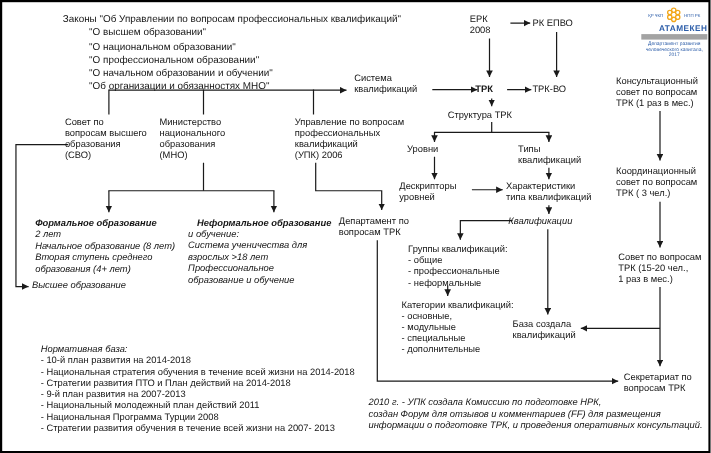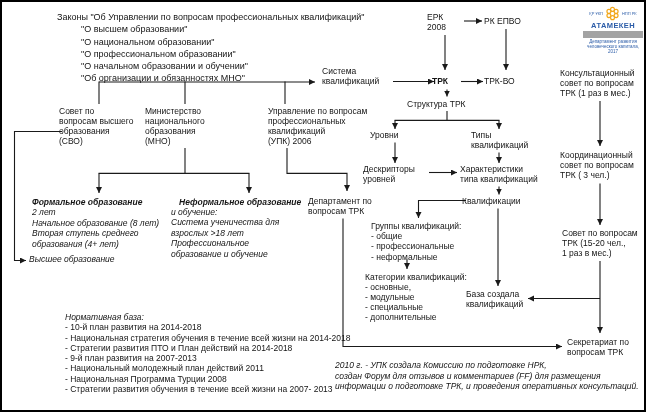--- a/index.html
+++ b/index.html
@@ -8,26 +8,26 @@
     border:2px solid #000;box-sizing:border-box;overflow:hidden;
     font-family:"Liberation Sans", sans-serif;color:#151515;
   }
   svg.wires{position:absolute;left:0;top:0;width:646px;height:412px;}
   .nd{position:absolute;font-size:8.5px;line-height:10.2px;white-space:nowrap;}
   .c{text-align:left;}
   .it{font-style:italic;}
   .bd{font-weight:bold;}
   .laws{font-size:9px;line-height:12.3px;}
   .laws .ind{margin-left:24px;}
-  .norm{line-height:10.3px;margin-left:28px;}
+  .norm{line-height:10.3px;}
   .note2010{line-height:10.5px;}
   .logo{position:absolute;left:581px;top:4px;width:60px;text-align:center;color:#2b5ca8;}
   .logo .row{display:flex;align-items:center;justify-content:center;gap:2px;}
   .logo .tiny{font-size:4px;line-height:4px;}
-  .logo .name{font-size:7.5px;font-weight:bold;letter-spacing:.4px;line-height:8px;border-bottom:7px solid #a3a3a3;padding-bottom:1px;margin-top:1px;}
+  .logo .name{font-size:7.5px;font-weight:bold;letter-spacing:.4px;line-height:8px;border-bottom:5px solid #a3a3a3;padding-bottom:1px;margin-top:1px;text-align:right;}
   .logo .sub{font-size:4.5px;line-height:5px;margin-top:1px;}
 </style>
 </head>
 <body>
 
 <div class="stage">
 
   <svg class="wires" viewBox="0 0 646 412">
     <defs>
       <marker id="ah" markerWidth="8" markerHeight="8" refX="6" refY="3" orient="auto" markerUnits="userSpaceOnUse">
@@ -136,21 +136,21 @@
     <div>квалификаций</div>
   </div>
   <div class="nd c" style="left:361px;top:162px;width:70px;">
     <div>Дескрипторы</div>
     <div>уровней</div>
   </div>
   <div class="nd c" style="left:458px;top:162px;width:80px;">
     <div>Характеристики</div>
     <div>типа квалификаций</div>
   </div>
-  <div class="nd c" style="left:460px;top:194px;width:70px;">Квалификации</div>
+  <div class="nd c" style="left:460px;top:194px;width:70px;font-style:italic;">Квалификации</div>
 
   <div class="nd" style="left:369px;top:219px;">
     <div>Группы квалификаций:</div>
     <div>- общие</div>
     <div>- профессиональные</div>
     <div>- неформальные</div>
   </div>
   <div class="nd" style="left:363px;top:269.5px;">
     <div>Категории квалификаций:</div>
     <div>- основные,</div>

